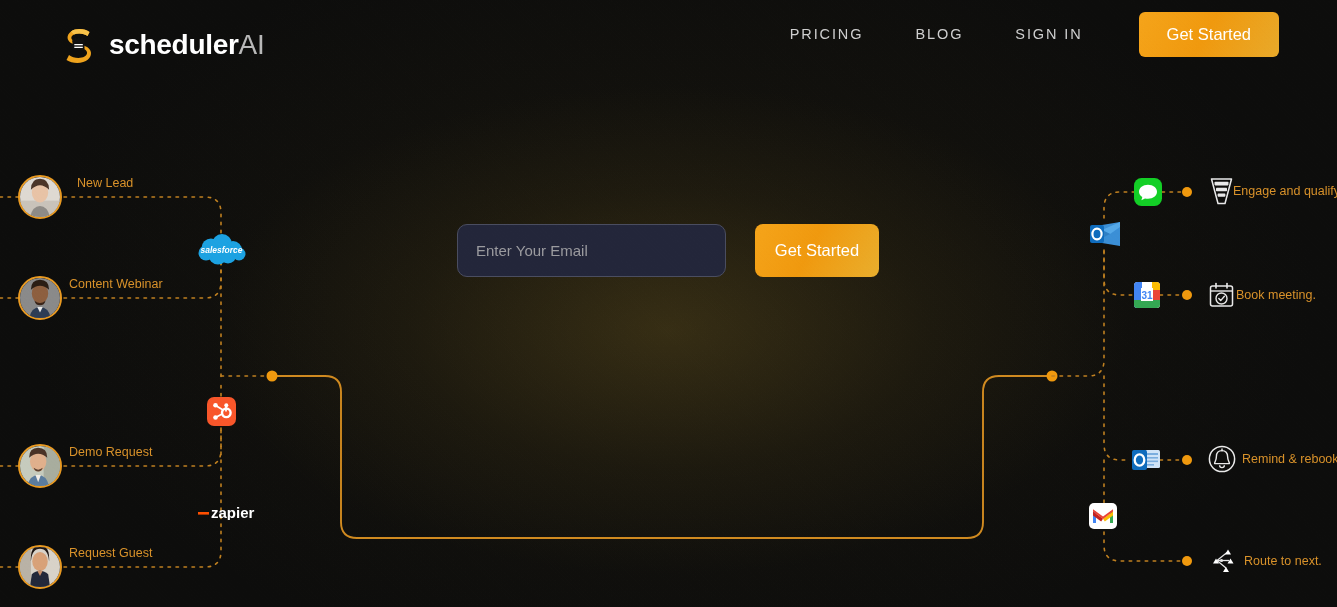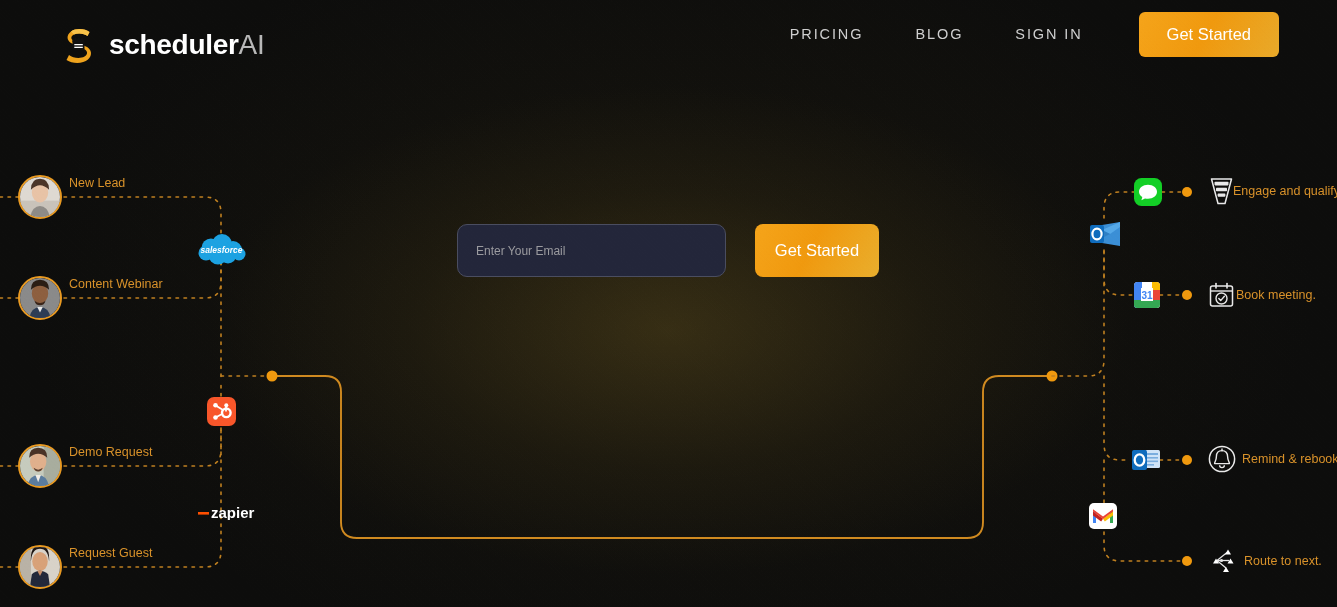--- a/index.html
+++ b/index.html
@@ -138,21 +138,21 @@
     align-items: center;
     gap: 29px;
   }
   #email-input {
     width: 269px;
     height: 53px;
     border-radius: 10px;
     background: #23263a;
     border: 1px solid #4a4d60;
     color: #fef9c3;
-    font-size: 12px;
+    font-size: 15px;
     font-family: inherit;
     padding: 0 18px;
     outline: none;
   }
   #email-input::placeholder { color: #9b9b9f; }
   #hero-cta {
     width: 124px;
     height: 53px;
     border: none;
     border-radius: 8px;
@@ -286,21 +286,21 @@
 
   <div class="avatar" style="left:18px; top:175px;">
     <svg class="face" viewBox="0 0 44 44">
         <rect width="44" height="44" fill="#ded9d2"></rect>
         <rect y="26" width="44" height="18" fill="#c9c3ba"></rect>
         <ellipse cx="22" cy="17" rx="9" ry="11" fill="#e8c3a6"></ellipse>
         <path d="M12 14 q10 -10 20 0 q0 -12 -10 -12 q-10 0 -10 12z" fill="#4b3528"></path>
         <path d="M11 44 q3 -12 11 -12 q8 0 11 12z" fill="#8e8b86"></path>
       </svg>
   </div>
-  <div class="flow-label" style="left:69px; top:176px;">New Lead</div>
+  <div class="flow-label" style="left:77px; top:176px;">New Lead</div>
 
   <div class="avatar" style="left:18px; top:276px;">
     <svg class="face" viewBox="0 0 44 44">
         <rect width="44" height="44" fill="#8a8a8a"></rect>
         <ellipse cx="22" cy="17" rx="9" ry="11" fill="#8d5f3f"></ellipse>
         <path d="M12 13 q10 -9 20 0 q0 -11 -10 -11 q-10 0 -10 11z" fill="#2a1d14"></path>
         <path d="M16 25 q6 5 12 0 q-1 5 -6 5 q-5 0 -6 -5z" fill="#3a2519"></path>
         <path d="M10 44 q3 -12 12 -12 q9 0 12 12z" fill="#2c3c55"></path>
         <path d="M19 32 l3 6 l3 -6z" fill="#e8e8e8"></path>
       </svg>

